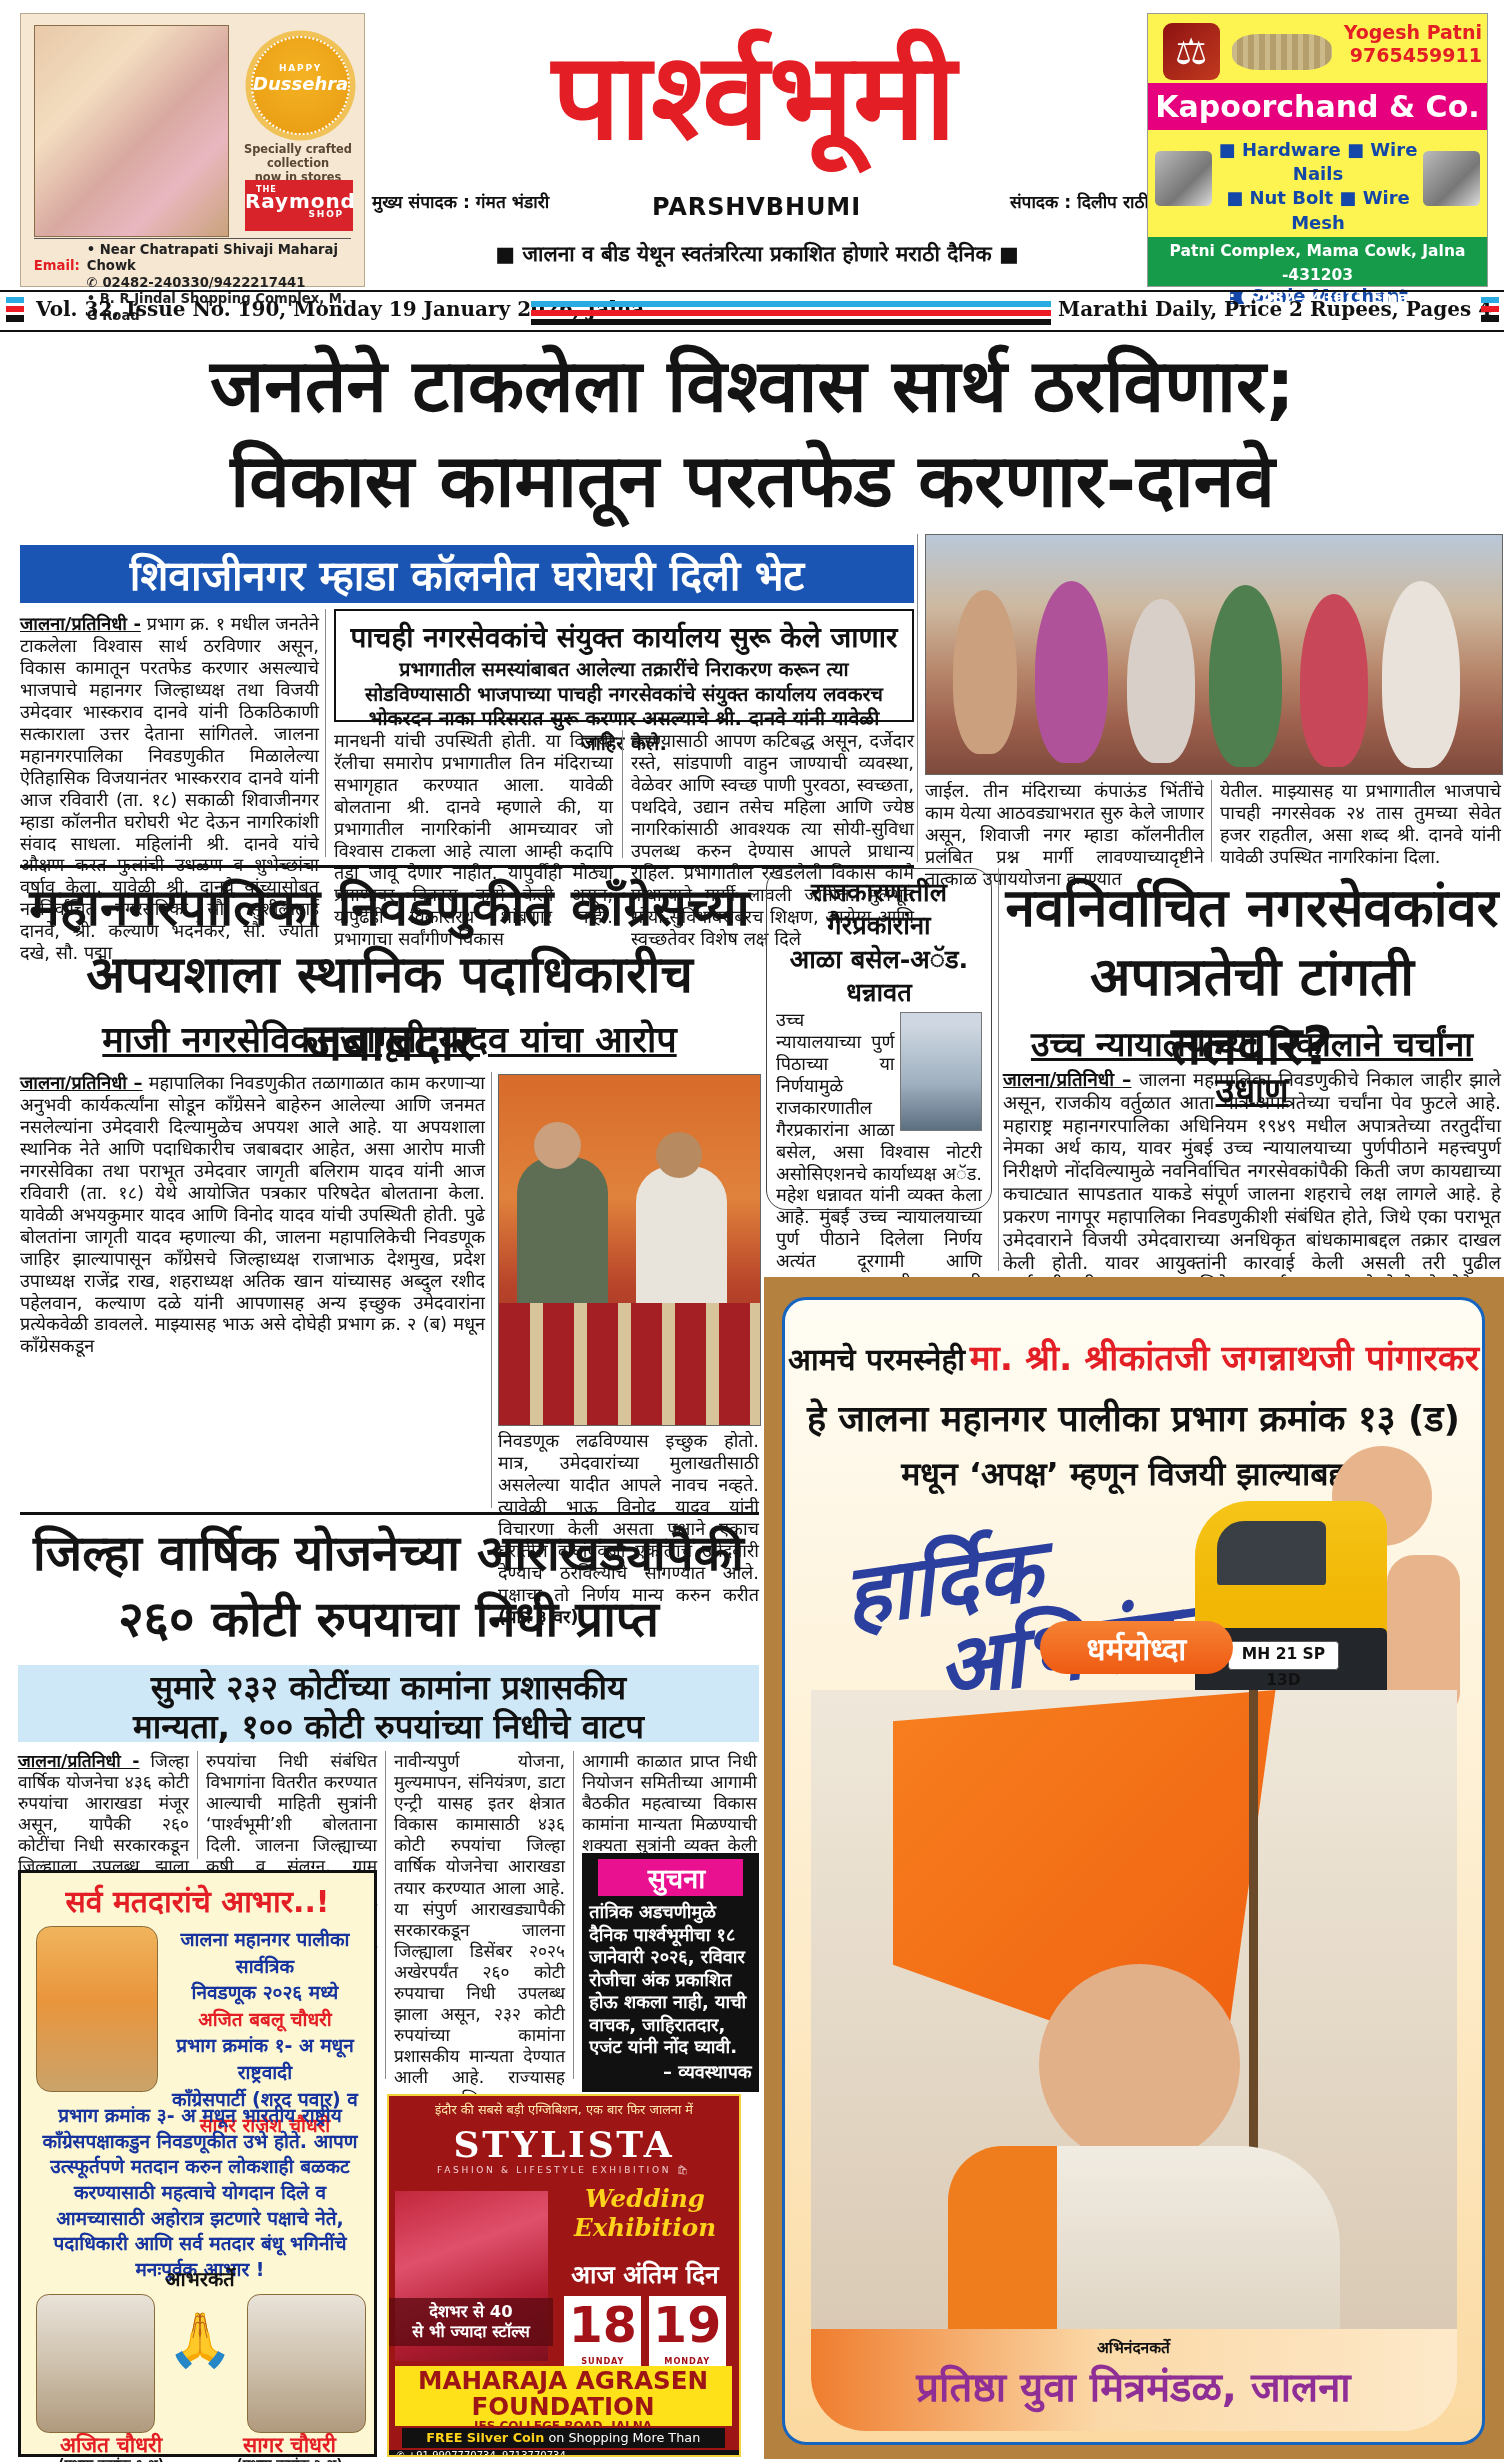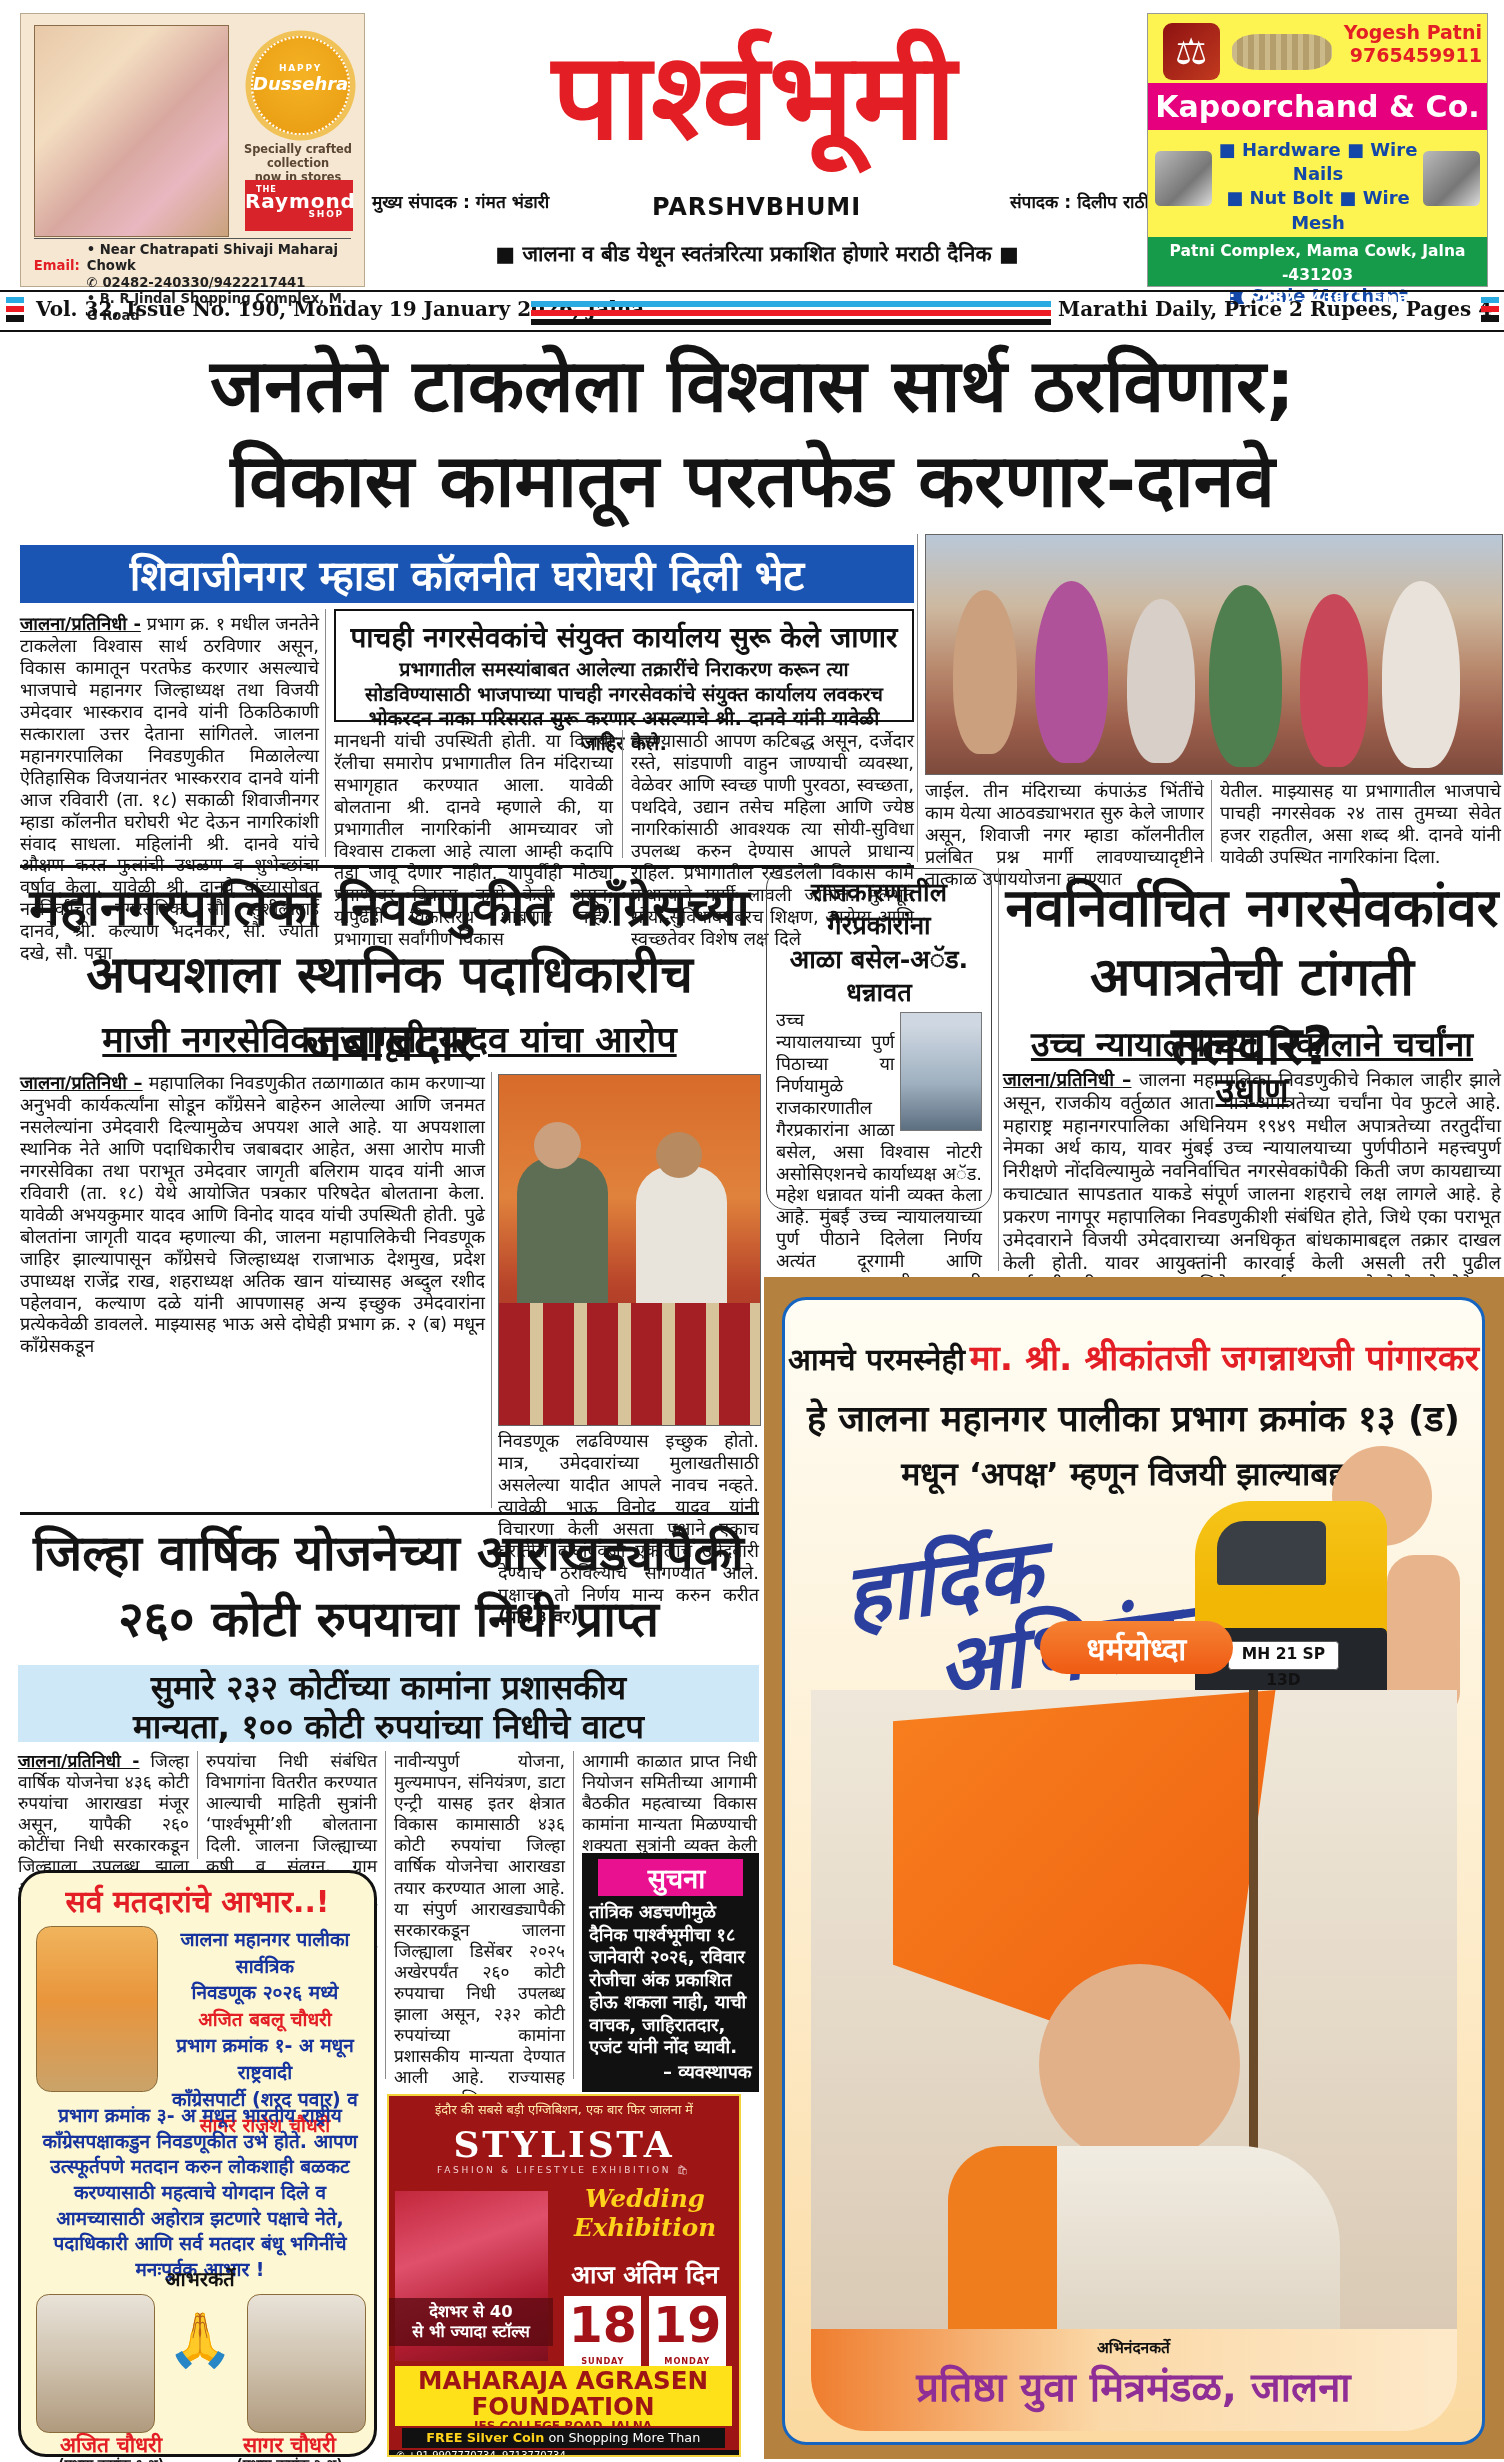--- a/index.html
+++ b/index.html
@@ -244,21 +244,21 @@
   <div class="abs news just" style="left:394px;top:1751px;width:171px;height:336px;font-size:17.3px;">नावीन्यपुर्ण योजना, मुल्यमापन, संनियंत्रण, डाटा एन्ट्री यासह इतर क्षेत्रात विकास कामासाठी ४३६ कोटी रुपयांचा जिल्हा वार्षिक योजनेचा आराखडा तयार करण्यात आला आहे. या संपुर्ण आराखड्यापैकी सरकारकडून जालना जिल्ह्याला डिसेंबर २०२५ अखेरपर्यंत २६० कोटी रुपयाचा निधी उपलब्ध झाला असून, २३२ कोटी रुपयांच्या कामांना प्रशासकीय मान्यता देण्यात आली आहे.  राज्यासह जालना जिल्ह्यात नगर परिषदा, नगरपंचायतीसह</div>
   <div class="vrule" style="left:573px;top:1751px;height:328px;"></div>
   <div class="abs news just" style="left:582px;top:1751px;width:175px;height:69px;font-size:17.3px;">आगामी काळात प्राप्त निधी नियोजन समितीच्या आगामी बैठकीत महत्वाच्या विकास कामांना मान्यता मिळण्याची शक्यता सुत्रांनी व्यक्त केली आहे.</div>
 
   <div class="abs suchana" style="left:582px;top:1853px;width:177px;height:239px;box-sizing:border-box;padding:5.5px 7.3px;">
     <div class="suchana-title" style="font-size:27px;margin:0 9px;">सुचना</div>
     <div class="b" style="font-size:18px;line-height:1.25;margin-top:5.5px;">तांत्रिक अडचणीमुळे दैनिक पार्श्वभूमीचा १८ जानेवारी २०२६, रविवार रोजीचा अंक प्रकाशित होऊ शकला नाही, याची वाचक, जाहिरातदार, एजंट यांनी नोंद घ्यावी.</div>
     <div class="b" style="font-size:18px;text-align:right;">– व्यवस्थापक</div>
   </div>
 
-  <div class="abs thanks" style="left:18px;top:1870px;width:359px;height:587px;box-sizing:border-box;border-radius:28px;">
+  <div class="abs thanks" style="left:18px;top:1870px;width:359px;height:587px;box-sizing:border-box;">
     <div class="ctr b red" style="font-size:30px;margin-top:7.3px;">सर्व मतदारांचे आभार..!</div>
     <div class="abs cand" style="left:14.6px;top:53px;width:120px;height:164px;"></div>
     <div class="abs thanks-blue" style="left:140px;top:53px;width:208px;font-size:19px;line-height:1.4;">
       <div>जालना महानगर पालीका सार्वत्रिक</div>
       <div>निवडणूक २०२६ मध्ये</div>
       <div class="nam">अजित बबलू चौधरी</div>
       <div>प्रभाग क्रमांक १- अ मधून राष्ट्रवादी</div>
       <div>काँग्रेसपार्टी (शरद पवार) व</div>
       <div class="nam">सागर राजेश चौधरी</div>
     </div>

